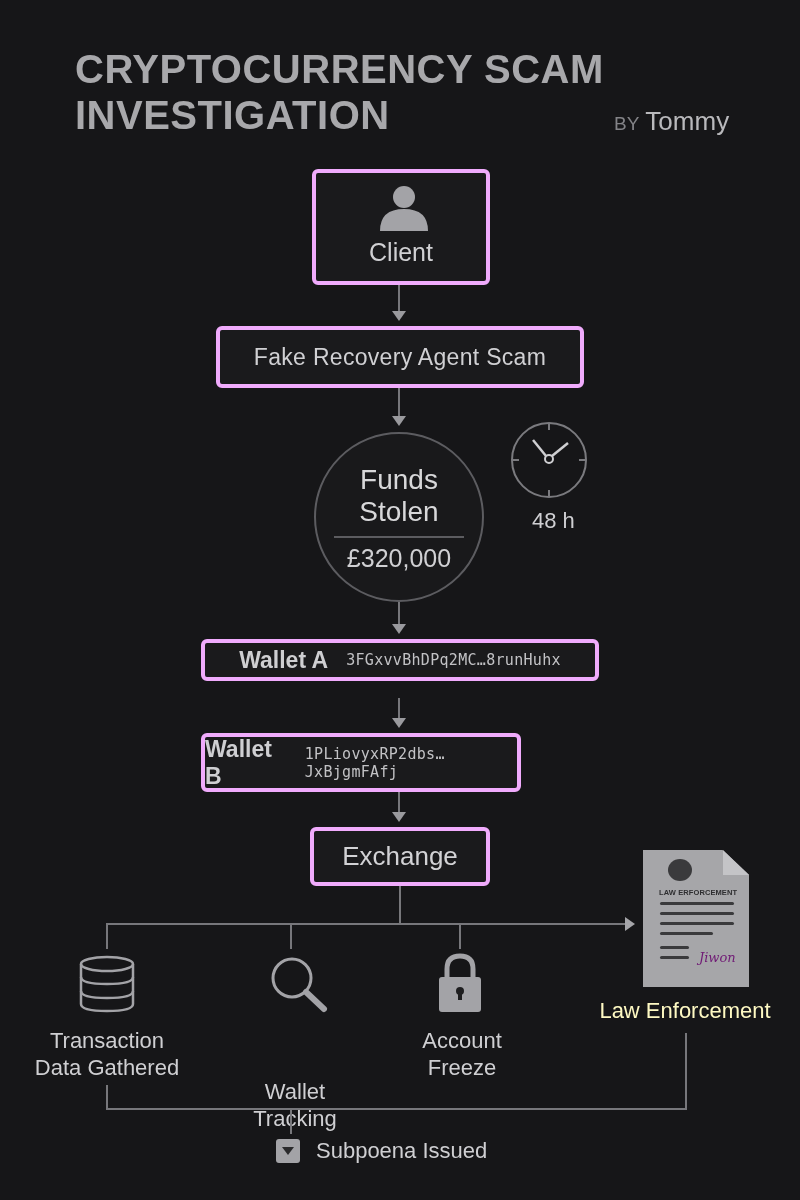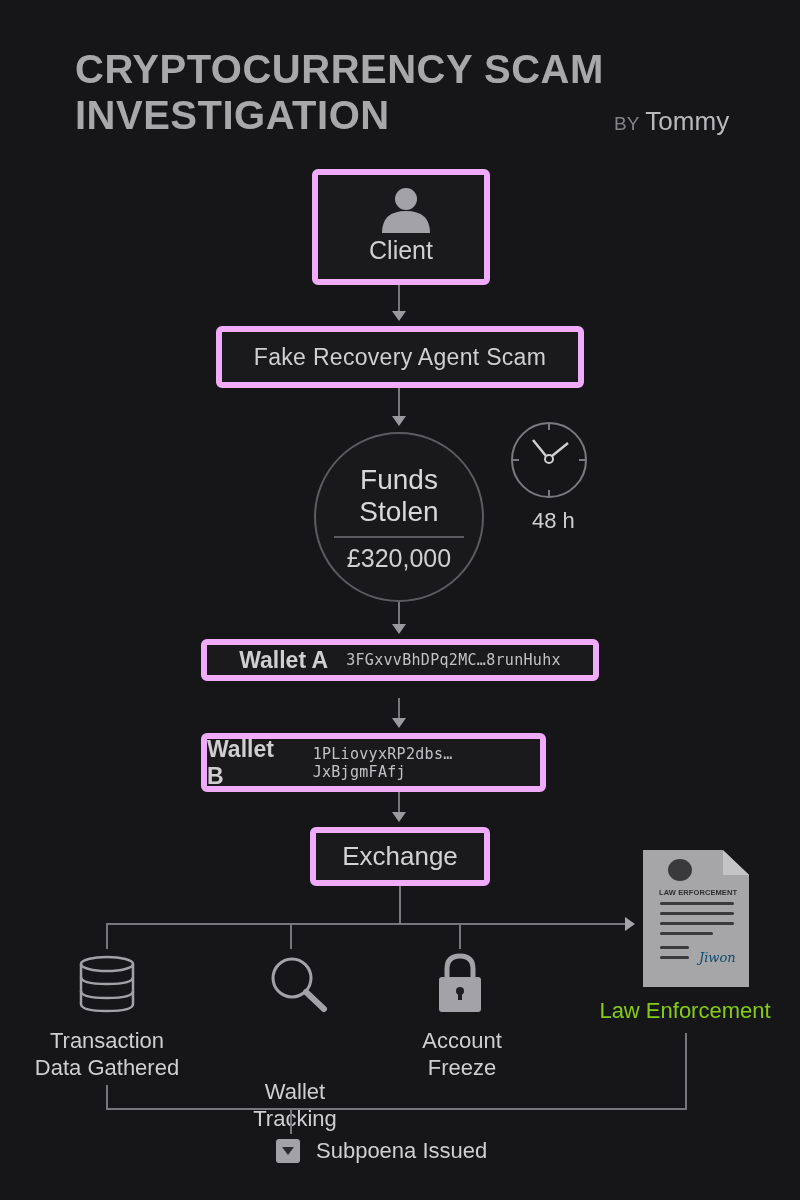--- a/index.html
+++ b/index.html
@@ -8,21 +8,21 @@
     font-family:"Liberation Sans", sans-serif; color:#d4d4d6;
   }
   .abs { position:absolute; }
   .title {
     left:75px; top:46px; font-size:40px; font-weight:bold; line-height:46px;
     color:#a8a8ab; letter-spacing:0.5px; white-space:pre-line;
   }
   .byline { left:614px; top:106px; font-size:26px; color:#b9b9bc; }
   .byline .by { font-size:19px; color:#838387; margin-right:6px; }
   .box {
-    position:absolute; border:6px solid #f0abfc; border-radius:6px; background:#1a1a1c;
+    position:absolute; border:4px solid #f0abfc; border-radius:6px; background:#1a1a1c;
     box-sizing:border-box; display:flex; align-items:center; justify-content:center;
     color:#d0d0d3;
   }
   .line { position:absolute; background:#77777b; }
   .arrowhead {
     position:absolute; width:0; height:0;
     border-left:7px solid transparent; border-right:7px solid transparent;
     border-top:10px solid #9a9a9e;
   }
   .arrowright {
@@ -39,21 +39,21 @@
   .circle .t { font-size:28px; line-height:32px; margin-top:30px; color:#d8d8da; }
   .circle .sep { width:130px; height:2px; background:#5c5c60; margin:8px auto 6px auto; }
   .circle .amt { font-size:25px; color:#d0d0d3; }
   .clock-label { left:532px; top:508px; font-size:22px; color:#cfcfd2; }
   .wallet-name { font-size:23px; font-weight:bold; color:#cfcfd2; margin-right:18px; }
   .wallet-addr { font-family:"DejaVu Sans Mono", monospace; font-size:15px; color:#c2c2c5; letter-spacing:0.3px; }
   .exchange-label { font-size:26px; color:#d2d2d5; }
   .branch-label {
     position:absolute; text-align:center; font-size:22px; line-height:27px; color:#cfcfd2; width:200px;
   }
-  .le-label { left:580px; top:998px; width:210px; font-size:22px; text-align:center; color:#84cc16; }
+  .le-label { left:580px; top:998px; width:210px; font-size:22px; text-align:center; color:#fef9c3; }
   .subpoena { left:276px; top:1138px; display:flex; align-items:center; }
   .subpoena .chk {
     width:24px; height:24px; background:#a3a3a7; border-radius:3px; display:flex;
     align-items:center; justify-content:center; margin-right:16px;
   }
   .subpoena .chk span {
     width:0; height:0; border-left:6px solid transparent; border-right:6px solid transparent;
     border-top:8px solid #2a2a2c;
   }
   .subpoena .txt { font-size:22px; color:#cfcfd2; }
@@ -61,21 +61,21 @@
     left:643px; top:850px; width:106px; height:137px; background:#a6a6a9; position:absolute;
     clip-path:polygon(0 0, 75% 0, 100% 18%, 100% 100%, 0 100%);
   }
   .doc-fold {
     position:absolute; left:723px; top:850px; width:26px; height:25px;
     background:#c4c4c7; clip-path:polygon(0 0, 100% 100%, 0 100%);
   }
   .doc .seal { position:absolute; left:25px; top:9px; width:24px; height:22px; border-radius:50%; background:#3a3a3c; }
   .doc .hdr { position:absolute; left:16px; top:38px; font-size:7.5px; font-weight:bold; color:#2e2e30; letter-spacing:0.1px; }
   .doc .ln { position:absolute; left:17px; height:3px; background:#3a3a3c; border-radius:2px; }
-  .doc .sig { position:absolute; left:56px; top:100px; font-family:"DejaVu Serif", serif; font-style:italic; font-size:13px; color:#0c4a6e; }
+  .doc .sig { position:absolute; left:56px; top:100px; font-family:"DejaVu Serif", serif; font-style:italic; font-size:13px; color:#701a75; }
 </style>
 </head>
 <body>
 
 <div class="abs title">CRYPTOCURRENCY SCAM
 INVESTIGATION</div>
 <div class="abs byline">
   <span class="by">BY</span><span>Tommy</span>
 </div>
 
@@ -122,21 +122,21 @@
 <div class="arrowhead" style="left:392px;top:624px;"></div>
 
 <div class="box" style="left:201px;top:639px;width:398px;height:42px;">
   <span class="wallet-name">Wallet A</span>
   <span class="wallet-addr">3FGxvvBhDPq2MC…8runHuhx</span>
 </div>
 
 <div class="line" style="left:398px;top:698px;width:2px;height:22px;"></div>
 <div class="arrowhead" style="left:392px;top:718px;"></div>
 
-<div class="box" style="left:201px;top:733px;width:345px;height:59px;">
+<div class="box" style="left:201px;top:733px;width:320px;height:59px;">
   <span class="wallet-name">Wallet B</span>
   <span class="wallet-addr">1PLiovyxRP2dbs…JxBjgmFAfj</span>
 </div>
 
 <div class="line" style="left:398px;top:792px;width:2px;height:22px;"></div>
 <div class="arrowhead" style="left:392px;top:812px;"></div>
 
 <div class="box" style="left:310px;top:827px;width:180px;height:59px;">
   <span class="exchange-label">Exchange</span>
 </div>

